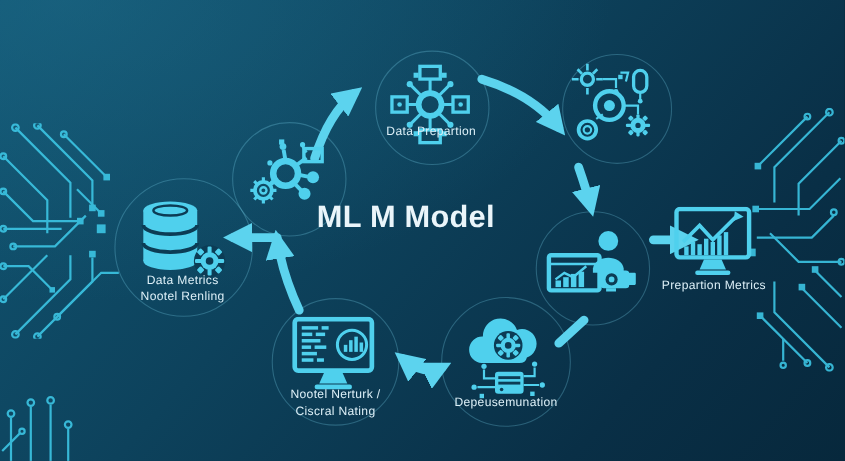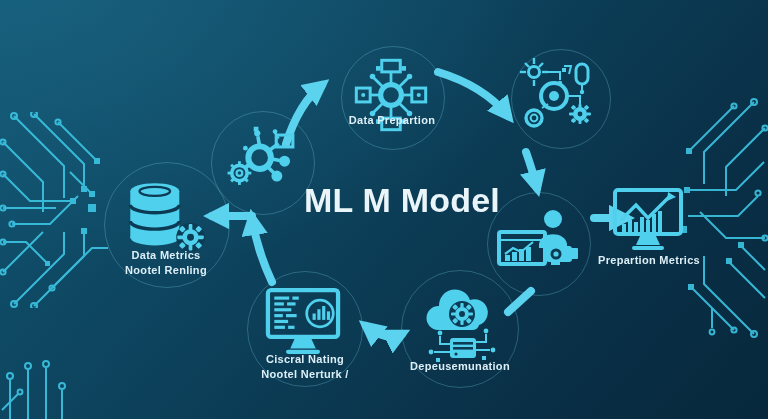--- a/index.html
+++ b/index.html
@@ -6,26 +6,26 @@
   .stage{
     position:relative;width:768px;height:419px;overflow:hidden;
     background:
       radial-gradient(900px 500px at 8% 0%, rgba(32,110,140,.45), rgba(0,0,0,0) 55%),
       linear-gradient(132deg,#115673 0%,#0d425c 42%,#092f46 78%,#07283c 100%);
     font-family:"Liberation Sans",sans-serif;
   }
   .halo{position:absolute;border:1px solid rgba(125,215,240,.28);border-radius:50%;}
   .node{position:absolute;color:#4fd0ed;}
   .lbl{
-    position:absolute;font-weight:700;font-size:11px;line-height:1.32;
+    position:absolute;font-weight:400;font-size:11px;line-height:1.32;
     color:#dceff7;text-align:center;letter-spacing:.3px;
   }
   .title{
-    position:absolute;left:288px;top:181px;width:212px;text-align:right;
-    font-weight:700;font-size:34px;line-height:1.12;color:#eaf5fa;letter-spacing:.2px;
+    position:absolute;left:288px;top:181px;width:212px;text-align:left;
+    font-weight:700;font-size:28px;line-height:1.12;color:#eaf5fa;letter-spacing:.2px;
   }
   svg{display:block;}
   .overlay{position:absolute;left:0;top:0;}
   .circuit{position:absolute;color:#3cc5e4;opacity:.9;}
 </style>
 </head>
 <body>
 
 <div class="stage">
 
@@ -314,22 +314,22 @@
         <rect x="49.5" y="20" width="3" height="10"></rect>
         <rect x="54" y="17" width="3" height="13"></rect>
         <rect x="58.5" y="22" width="3" height="8"></rect>
         <path d="M28 48 L44 48 L48 57 L24 57 Z"></path>
         <rect x="20" y="58" width="32" height="4" rx="2"></rect>
       </g>
       <circle cx="52" cy="24" r="12.5" fill="none" stroke="currentColor" stroke-width="2.6"></circle>
     </svg>
   </div>
   <div class="lbl" style="left:243px;top:352px;width:124px">
+    <div>Nootel Nerturk /</div>
     <div>Ciscral Nating</div>
-    <div>Nootel Nerturk /</div>
   </div>
 
   <div class="node" style="left:116px;top:180px">
     <svg width="98" height="86" viewBox="0 0 96 84">
       <g fill="currentColor">
         <rect x="14" y="11" width="48" height="45"></rect>
         <ellipse cx="38" cy="11" rx="24" ry="8"></ellipse>
         <ellipse cx="38" cy="56" rx="24" ry="8"></ellipse>
       </g>
       <g stroke="#0c3c55" stroke-width="3.4" fill="none">

